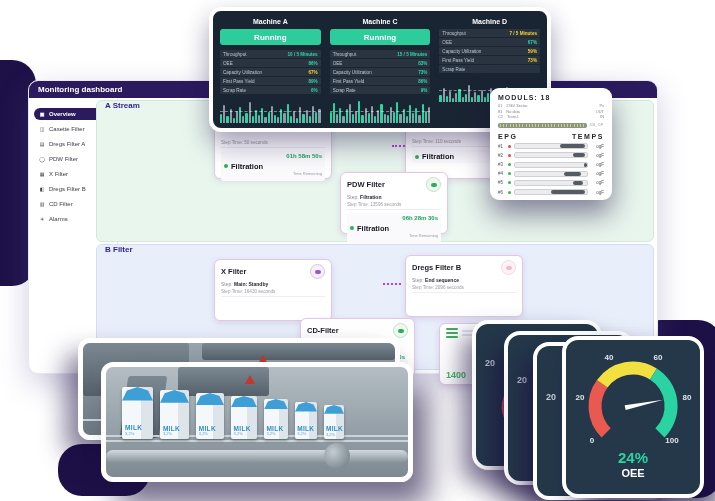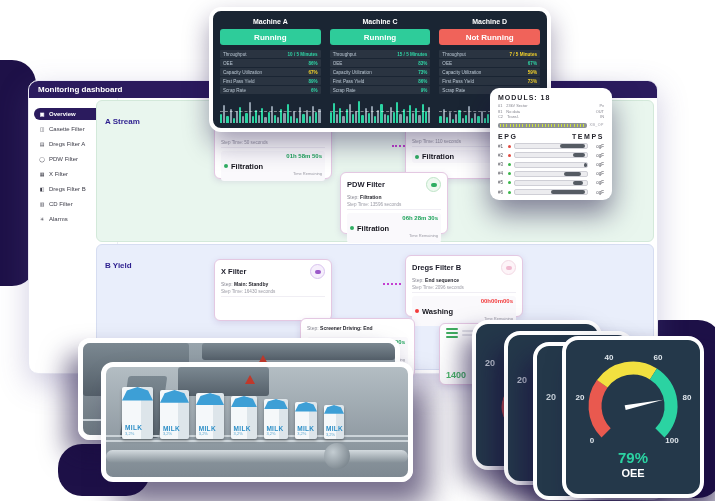--- a/index.html
+++ b/index.html
@@ -13,21 +13,21 @@
             font-weight:bold;line-height:17px;padding:0 9px}
   .sidebar{position:absolute;left:0;top:17px;bottom:0;width:88px;border-right:1px solid #ececf4;padding-top:7px}
   .side-item{display:flex;align-items:center;gap:4px;margin:3px 5px;padding:3px 5px;font-size:6px;
              color:#3a3a46;border-radius:8px;cursor:pointer}
   .side-item.active{background:#2b1b5e;color:#fff;font-weight:bold}
   .side-ic{font-size:5px;width:6px;text-align:center}
   
   .stream{position:absolute;border-radius:6px}
   .stream-a{left:96px;top:100px;width:556px;height:140px;background:#e9f6ee;border:1px solid #d3e9da}
   .stream-b{left:96px;top:244px;width:556px;height:124px;background:#e9eefb;border:1px solid #d6ddf1}
-  .stream-label{position:absolute;top:16px;left:8px;font-size:8px;font-weight:bold;color:#2d1f8f}
+  .stream-label{position:absolute;top:0;left:8px;font-size:8px;font-weight:bold;color:#2d1f8f}
   .dotline{position:absolute;border-top:2px dotted #c43fd0;height:0}
   
   .fcard{position:absolute;background:#fff;border:1px solid #e4c8e2;border-radius:6px;
          box-shadow:0 2px 6px rgba(120,90,160,.18);padding:4px 6px;box-sizing:border-box;cursor:pointer}
   .fhead{display:flex;justify-content:space-between;align-items:center}
   .ftitle{font-size:7.5px;font-weight:bold;color:#1b1b28}
   .ficon{width:13px;height:13px;border-radius:50%;border:1px solid;display:flex;align-items:center;justify-content:center;flex:none}
   .ficon i{width:6px;height:4px;border-radius:2px;display:block}
   .ficon.green{border-color:#bfe4c8;background:#eef9f0}.ficon.green i{background:#2fae62}
   .ficon.purple{border-color:#d9c3ef;background:#f6effc}.ficon.purple i{background:#9b59c9}
@@ -211,21 +211,21 @@
             <b>Filtration</b>
           </span>
         <span class="ftime"><b class="c-green">06h 28m 30s</b>
           <span>Time Remaining</span></span>
       </div>
     </div>
 
   </div>
 
   <div class="stream stream-b">
-    <span class="stream-label">B Yield</span>
+    <span class="stream-label">B Filter</span>
     <div class="dotline" style="left:286px;top:38px;width:18px"></div>
 
     <div class="fcard" style="left:117px;top:14px;width:118px;height:62px">
       <div class="fhead">
         <span class="ftitle">X Filter</span>
         <span class="ficon purple">
             <i></i>
           </span>
       </div>
       <div class="fstep"><span>Step:</span>
@@ -236,31 +236,29 @@
     <div class="fcard" style="left:308px;top:10px;width:118px;height:62px">
       <div class="fhead">
         <span class="ftitle">Dregs Filter B</span>
         <span class="ficon pink">
             <i></i>
           </span>
       </div>
       <div class="fstep"><span>Step:</span>
         <b>End sequence</b></div>
       <div class="fsteptime">Step Time: 2096 seconds</div>
-      <div class="fbottom">
-        <span class="fstate">
-            <i class="sdot red"></i>
-            <b>Washing</b>
-          </span>
-        <span class="ftime"><b class="c-red">00h00m00s</b>
-          <span>Time Remaining</span></span>
-      </div>
     </div>
 
     <div class="fcard" style="left:203px;top:73px;width:115px;height:60px">
+      <div class="fhead">
+        <span class="ftitle">CD-Filter</span>
+        <span class="ficon green">
+            <i></i>
+          </span>
+      </div>
       <div class="fstep"><span>Step:</span>
         <b>Screener Driving: End</b></div>
       <div class="fbottom" style="margin-top:6px">
         <span></span>
         <span class="ftime"><b class="c-green">00h00m00s</b>
           <span>Time Remaining</span></span>
       </div>
     </div>
 
     <div class="fcard dens-card" style="left:342px;top:78px;width:82px;height:62px">
@@ -395,21 +393,20 @@
           <div class="bar bgr" style="height: 42%;"></div>
           <div class="bar bt" style="height: 60%;"></div>
           <div class="bar bgr" style="height: 34%;"></div>
           <div class="bar bt" style="height: 76%;"></div>
           <div class="bar bt" style="height: 50%;"></div>
           <div class="bar bgr" style="height: 66%;"></div>
         </div>
     </div>
     <div class="mcol">
       <div class="mname">Machine D</div>
-      <div class="mstatus" data-kind="stopped">Not Running</div>
       <div>
           <div class="mrow">
             <span class="ml">Throughput</span>
             <span class="mv" data-color="yellow">7 / 5 Minutes</span>
           </div>
           <div class="mrow">
             <span class="ml">OEE</span>
             <span class="mv" data-color="teal">67%</span>
           </div>
           <div class="mrow">
@@ -669,17 +666,17 @@
       <path d="M 34.3 39.7 A 38 38 0 0 1 85.4 29.9" fill="none" stroke="#f2e040" stroke-width="13"></path>
       <path d="M 85.4 29.9 A 38 38 0 0 1 91.9 88.9" fill="none" stroke="#2bd3a2" stroke-width="13"></path>
       <text x="24" y="99" font-size="8" font-weight="bold" fill="#dfe6ec" text-anchor="middle">0</text>
       <text x="12" y="56" font-size="8" font-weight="bold" fill="#dfe6ec" text-anchor="middle">20</text>
       <text x="41" y="16" font-size="8" font-weight="bold" fill="#dfe6ec" text-anchor="middle">40</text>
       <text x="90" y="16" font-size="8" font-weight="bold" fill="#dfe6ec" text-anchor="middle">60</text>
       <text x="119" y="56" font-size="8" font-weight="bold" fill="#dfe6ec" text-anchor="middle">80</text>
       <text x="104" y="99" font-size="8" font-weight="bold" fill="#dfe6ec" text-anchor="middle">100</text>
       <polygon points="57,64.5 57,59.5 96,62" fill="#ffffff" transform="rotate(348.3 65 62)"></polygon>
     </svg>
-    <div class="gvalue" style="color: rgb(43, 211, 162);">79%</div>
+    <div class="gvalue" style="color: rgb(43, 211, 162);">24%</div>
     <div class="glabel">OEE</div>
   </div>
 
 </div>
 
 </body></html>

